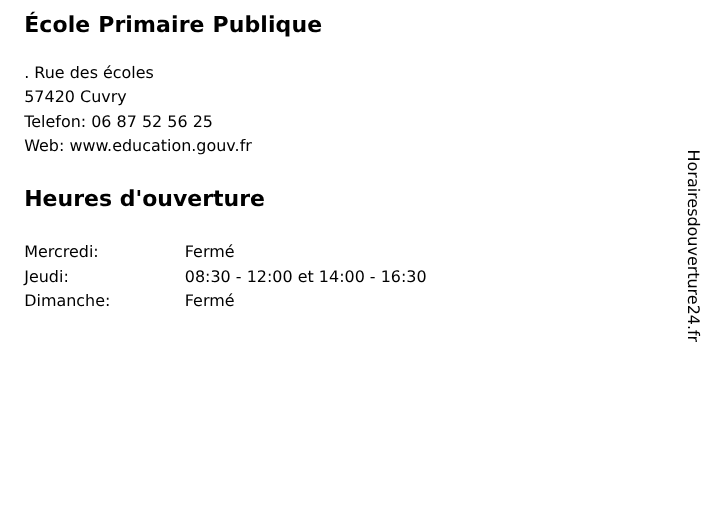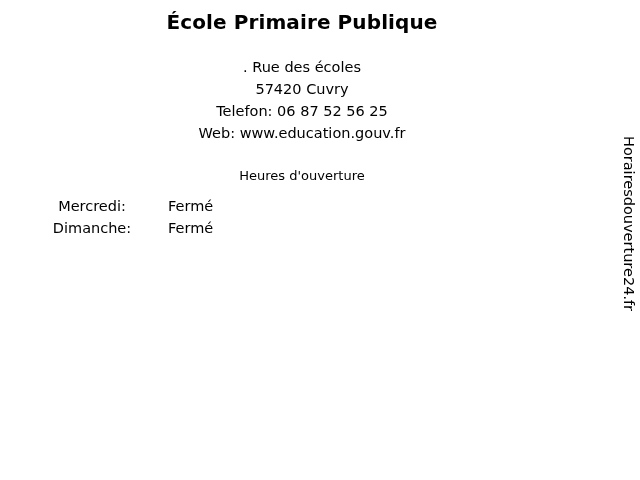--- a/index.html
+++ b/index.html
@@ -13,45 +13,44 @@
     font-family: "DejaVu Sans", "Liberation Sans", sans-serif;
     color: #000000;
     overflow: hidden;
     position: relative;
   }
   #page {
     position: relative;
     width: 640px;
     height: 480px;
     box-sizing: border-box;
-    text-align: center;
   }
   .content {
     position: absolute;
     left: 22px;
     top: 10px;
     width: 560px;
   }
   .title {
     font-size: 20px;
     font-weight: bold;
     letter-spacing: 0.1px;
     margin: 0 0 22px 0;
     line-height: 1.2;
   }
   .addr-line {
     font-size: 14.5px;
     line-height: 22px;
     white-space: pre;
   }
   .section-title {
-    font-size: 13px;
-    font-weight: normal;
+    font-size: 20px;
+    font-weight: bold;
     margin-top: 24px;
-    margin-bottom: 12px;
+    margin-bottom: 27px;
   }
   .hours-table {
     border-collapse: collapse;
     font-size: 14.5px;
   }
   .hours-table td {
     padding: 0;
     line-height: 22px;
     vertical-align: top;
     white-space: pre;
@@ -98,20 +97,24 @@
 
     <div class="section-title">Heures d'ouverture</div>
 
     <table class="hours-table">
       <tbody>
         <tr>
           <td class="day-cell">Mercredi:</td>
           <td class="time-cell">Fermé</td>
         </tr>
         <tr>
+          <td class="day-cell">Jeudi:</td>
+          <td class="time-cell">08:30 - 12:00 et 14:00 - 16:30</td>
+        </tr>
+        <tr>
           <td class="day-cell">Dimanche:</td>
           <td class="time-cell">Fermé</td>
         </tr>
       </tbody>
     </table>
 
 
   </div>
 
   <div class="vertical-brand">Horairesdouverture24.fr</div>

